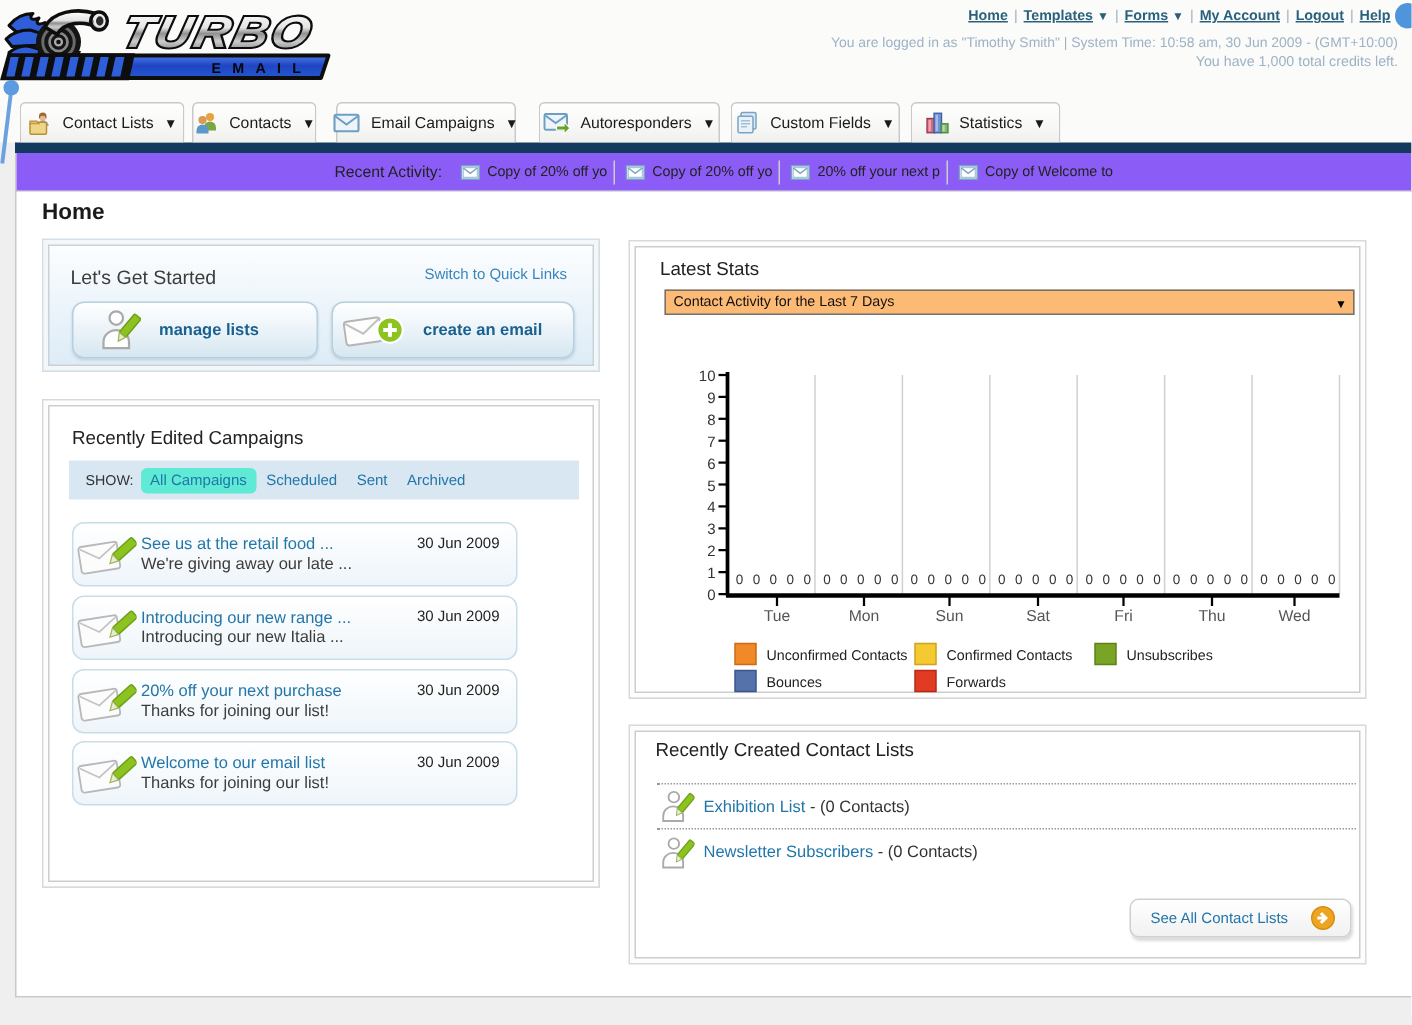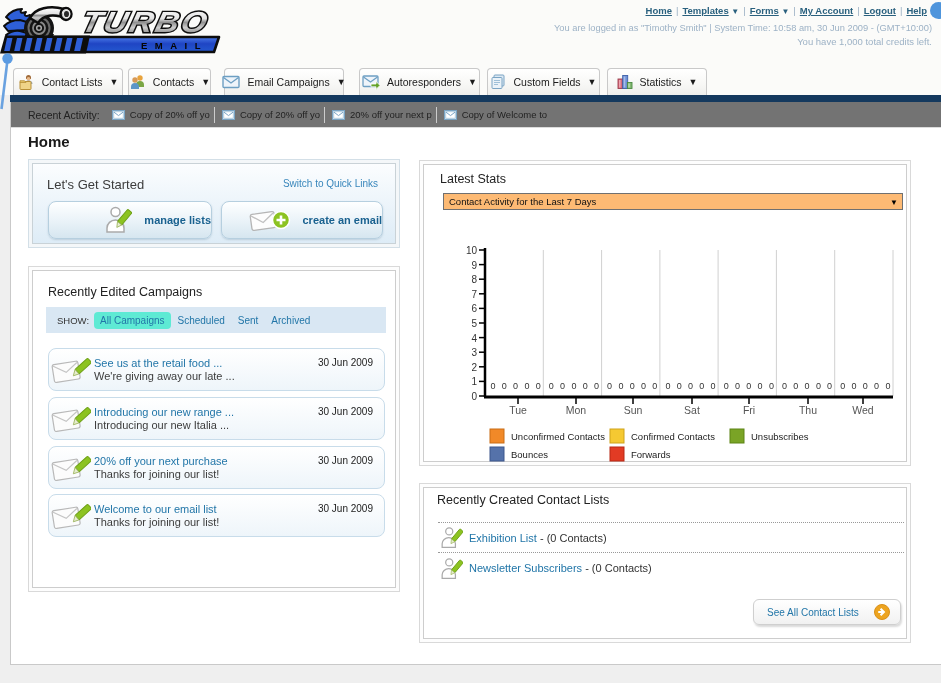--- a/index.html
+++ b/index.html
@@ -10,40 +10,40 @@
 #hdr2 { left:0; top:0; width:941px; height:95px; background:#fbfbf9; }
 #navybar { left:10px; top:95px; width:931px; height:7px; background:#14395e; }
 #toplinks { top:5px; right:14px; font-size:9.5px; color:#29607e; }
 #toplinks a { color:#29607e; text-decoration:underline; font-weight:bold; }
 #toplinks .sep { color:#9ab0c4; font-weight:normal; padding:0 4px; }
 #sysline { top:23px; right:9px; font-size:9.3px; color:#9db2c6; }
 #credline { top:36px; right:9px; font-size:9.5px; color:#9db2c6; }
 .tab { top:68px; height:27px; background:linear-gradient(#ffffff,#f7f7f5 60%,#efefed); border:1px solid #c9c9c9; border-bottom:none; border-radius:4px 4px 0 0; display:flex; align-items:center; justify-content:center; font-size:10.5px; color:#1b1b1b; gap:7px; white-space:nowrap; }
 .tab svg { flex:0 0 auto; }
 .tab .car { font-size:9px; color:#1a1a1a; }
-#ra { left:11px; top:102px; width:930px; height:26px; background:#737373; border-bottom:1px solid #dcdcdc; font-size:10.5px; color:#333; display:flex; align-items:center; white-space:nowrap; }
+#ra { left:11px; top:102px; width:930px; height:26px; background:#8b5cf6; border-bottom:1px solid #dcdcdc; font-size:10.5px; color:#333; display:flex; align-items:center; white-space:nowrap;justify-content:center; }
 #ra .lbl { margin-left:17px; margin-right:0; color:#222; font-size:10.5px; }
 .rai { display:flex; align-items:center; gap:5px; padding:0 4px 0 7px; border-left:1px solid #ccc; height:16px; font-size:9.5px; }
 .rai.first { border-left:none; padding-left:12px; }
 .rai a { color:#222; text-decoration:none; }
 h1#home { left:28px; top:133px; font-size:15px; font-weight:bold; color:#1a1a1a; }
 #gs { left:28px; top:159px; width:372px; height:89px; background:linear-gradient(#fdfeff,#dcebf6); border:1px solid #d3dfe7; box-shadow:inset 0 0 0 3px rgba(252,254,255,0.85), inset 0 0 0 4px #c9d2d7; }
 #gs .ttl { position:absolute; left:18px; top:17px; font-size:13px; color:#3c3c3c; }
 #gs .sw { position:absolute; right:21px; top:18px; font-size:10px; color:#3886bb; }
-.gsbtn { position:absolute; top:41px; height:38px; white-space:nowrap; background:linear-gradient(#feffff,#e9f2f8 55%,#d6e6f0); border:1px solid #b6cfdf; border-radius:8px; box-shadow:0 1px 2px rgba(120,150,170,0.35); display:flex; align-items:center; justify-content:flex-end; gap:12px; font-size:11px; font-weight:bold; color:#19618f; }
+.gsbtn { position:absolute; top:41px; height:38px; white-space:nowrap; background:linear-gradient(#feffff,#e9f2f8 55%,#d6e6f0); border:1px solid #b6cfdf; border-radius:8px; box-shadow:0 1px 2px rgba(120,150,170,0.35); display:flex; align-items:center; justify-content:flex-start; gap:12px; font-size:11px; font-weight:bold; color:#19618f; }
 #gsb1 { left:19px; width:164px; padding-left:15px; }
 #gsb2 { left:192px; width:162px; padding-left:6px; }
 .panel { background:#fff; border:1px solid #d9d9d9; box-shadow:inset 0 0 0 3px #fdfdfd, inset 0 0 0 4px #cdcdcd; }
 #camps { left:28px; top:266px; width:372px; height:326px; }
 #camps .ttl { position:absolute; left:19px; top:18px; font-size:12.5px; color:#222; }
 #showbar { position:absolute; left:17px; top:40px; width:340px; height:26px; background:#d9e7f3; display:flex; align-items:center; font-size:10px; white-space:nowrap; }
 #showbar .sl { color:#333; font-size:9.5px; margin:0 5px 0 11px; }
 #showbar .pill { background:#5eead4; border-radius:4px; padding:3px 6px; color:#2276a8; margin-right:7px; }
 #showbar a { color:#2276a8; text-decoration:none; margin-right:13px; margin-left:0; }
-.card { position:absolute; left:19px; width:337px; height:43px; border:1px solid #c8dcea; border-radius:8px; background:linear-gradient(#ffffff,#eef5fa); }
+.card { position:absolute; left:19px; width:297px; height:43px; border:1px solid #c8dcea; border-radius:8px; background:linear-gradient(#ffffff,#eef5fa); }
 .card .tt { position:absolute; left:45px; top:8px; font-size:11px; color:#2276a8; }
 .card .st { position:absolute; left:45px; top:21px; font-size:11px; color:#3c3c3c; }
 .card .dt { position:absolute; right:11px; top:8px; font-size:10px; color:#222; }
 .card svg { position:absolute; left:2px; top:6px; }
 .bigbtn { position:absolute; height:26px; white-space:nowrap; background:linear-gradient(#ffffff,#f1f1f1); border:1px solid #cfcfcf; border-radius:6px; box-shadow:1px 2px 2px rgba(0,0,0,0.15); display:flex; align-items:center; font-size:10px; color:#2276a8; gap:7px; padding:0 6px 0 12px; }
 #stats { left:419px; top:160px; width:492px; height:306px; }
 #stats .ttl { position:absolute; left:20px; top:11px; font-size:12.5px; color:#222; }
 #sel { position:absolute; left:23px; top:32px; width:460px; height:17px; border:1px solid #707070; background:#fdba74; font-size:9.5px; color:#111; display:flex; align-items:center; padding-left:5px; }
 #sel .car { position:absolute; right:4px; top:4px; font-size:8px; color:#000; }
 #cl { left:419px; top:483px; width:492px; height:160px;padding-left:36px; }

